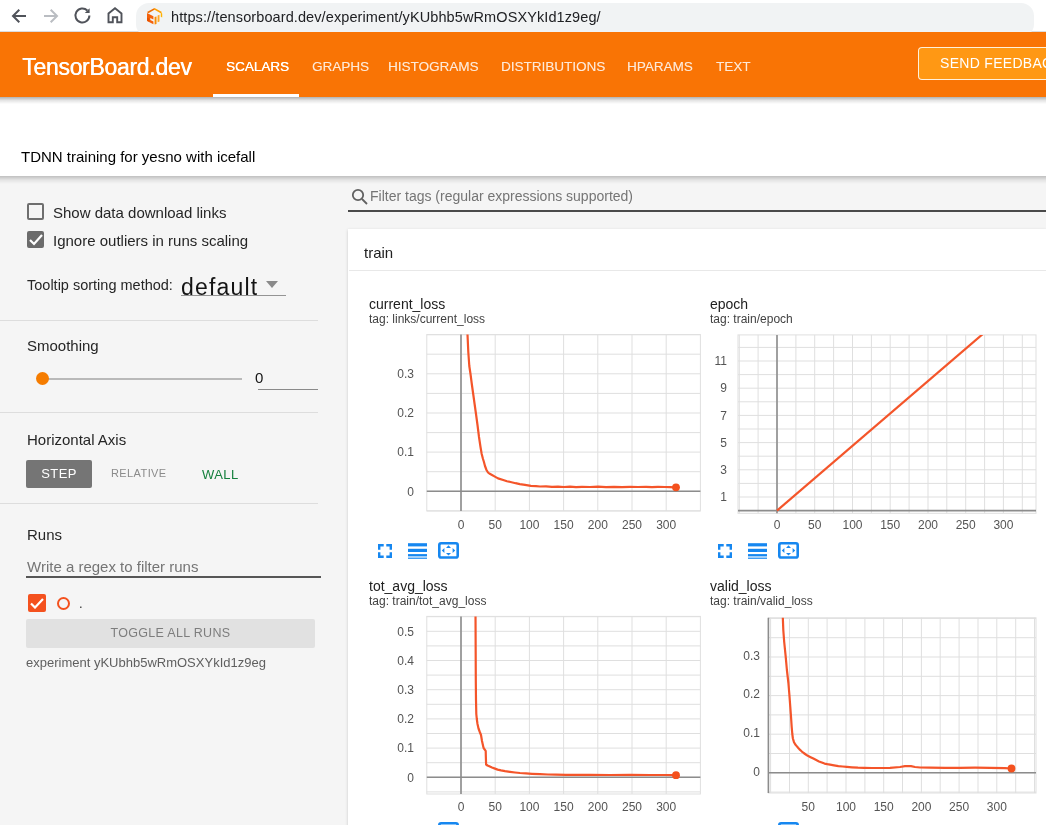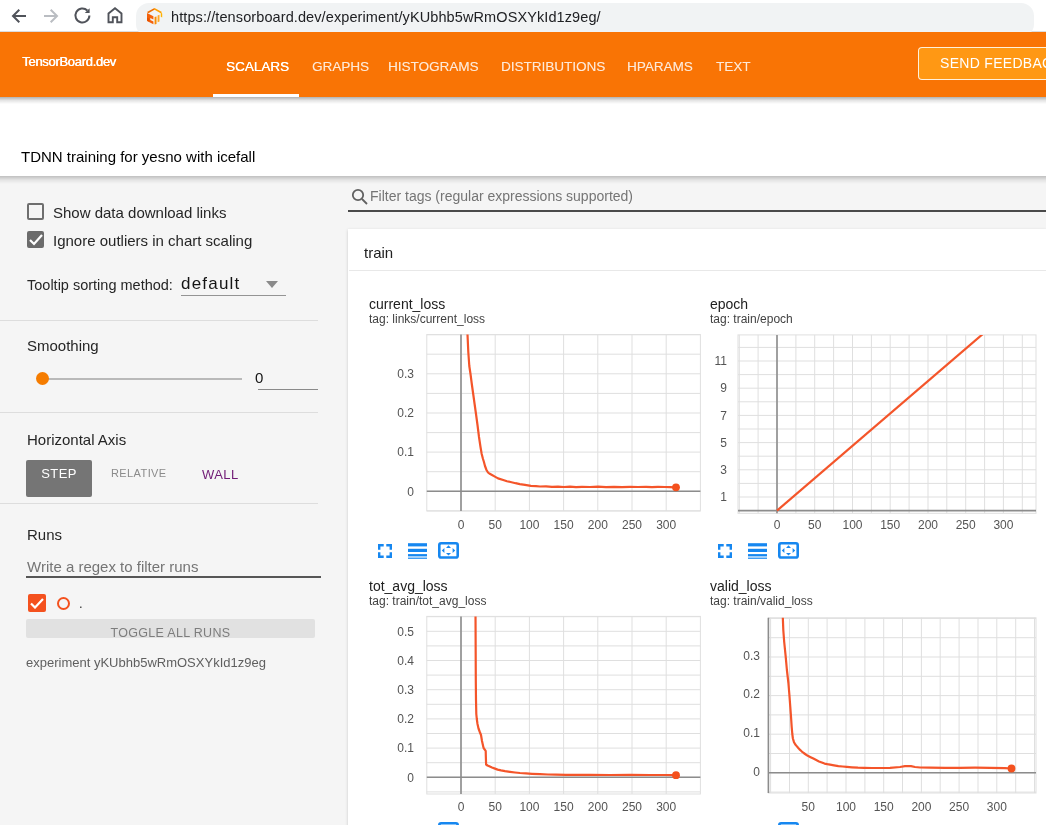--- a/index.html
+++ b/index.html
@@ -6,21 +6,21 @@
   html,body { width:1046px; height:825px; overflow:hidden; font-family:"Liberation Sans", sans-serif; background:#fff; }
   .abs { position:absolute; }
 
   
   #chrome { position:absolute; left:0; top:0; width:1046px; height:32px; background:#fff; border-bottom:1px solid #dcdcdd; }
   #pill { position:absolute; left:136px; top:3px; width:898px; height:34px; border-radius:13px; background:#f1f3f4; }
   #url { position:absolute; left:35px; top:6px; font-size:14.5px; color:#202124; letter-spacing:0.1px; }
 
   
   #hdr { position:absolute; left:0; top:32px; width:1046px; height:65px; background:#f97405; }
-  #hdr .brand { position:absolute; left:22px; top:22px; color:#fff; font-size:13px; font-weight:400; letter-spacing:-0.3px; text-shadow:0.5px 0 0 #fff; }
+  #hdr .brand { position:absolute; left:22px; top:22px; color:#fff; font-size:23px; font-weight:400; letter-spacing:-0.3px; text-shadow:0.5px 0 0 #fff; }
   .nav { position:absolute; top:27px; font-size:13.5px; font-weight:400; letter-spacing:0px; color:rgba(255,255,255,0.72); text-shadow:0.35px 0 0 rgba(255,255,255,0.45); }
   .nav.active { color:#fff; text-shadow:0.35px 0 0 #fff; }
   #scalars-underline { position:absolute; left:213px; top:62px; width:86px; height:3px; background:#fff; }
   #feedback { position:absolute; left:918px; top:15px; width:170px; height:33px; background:#ff9814; border:1px solid rgba(255,255,255,0.85); border-radius:4px; color:#fff; font-size:14px; font-weight:400; letter-spacing:0.3px; line-height:31px; padding-left:21px; }
 
   
   #subbar { position:absolute; left:0; top:97px; width:1046px; height:79px; background:#fff; }
 
   
   #content { position:absolute; left:0; top:176px; width:1046px; height:649px; background:#f5f5f5; }
@@ -84,58 +84,58 @@
 <div id="content"></div>
 <div class="abs" style="left:0;top:97px;width:1046px;height:7px;background:linear-gradient(to bottom, rgba(0,0,0,0.30), rgba(0,0,0,0.10) 50%, rgba(0,0,0,0));z-index:4;"></div>
 <div class="abs" style="left:0;top:176px;width:1046px;height:8px;background:linear-gradient(to bottom, rgba(0,0,0,0.22), rgba(0,0,0,0.07) 50%, rgba(0,0,0,0));z-index:4;"></div>
 
 <div class="cb" style="left:27px;top:203px;"></div>
 <div class="abs sb-label" style="left:53px;top:204px;">Show data download links</div>
 <div class="cb" style="left:27px;top:231px;background:#6b6b6b;border-color:#6b6b6b;"></div>
 <svg class="abs" style="left:29px;top:234px;" width="14" height="12" viewBox="0 0 14 12">
     <path d="M1 6 L5 10 L13 1" fill="none" stroke="#fff" stroke-width="2.2"></path>
   </svg>
-<div class="abs sb-label" style="left:53px;top:232px;">Ignore outliers in chart scaling</div>
+<div class="abs sb-label" style="left:53px;top:232px;">Ignore outliers in runs scaling</div>
 
 <div class="abs" style="left:27px;top:277px;font-size:14.5px;color:#262626;">Tooltip sorting method:</div>
-<div class="abs" style="left:181px;top:274px;font-size:17px;letter-spacing:1.2px;color:#141414;">default</div>
+<div class="abs" style="left:181px;top:274px;font-size:23px;letter-spacing:1.2px;color:#141414;">default</div>
 <div class="abs" style="left:181px;top:295px;width:105px;height:1px;background:#949494;"></div>
 <svg class="abs" style="left:266px;top:281px;" width="12" height="7" viewBox="0 0 12 7">
     <path d="M0 0 H12 L6 7 Z" fill="#8a8a8a"></path>
   </svg>
 
 <div class="divider" style="top:320px;"></div>
 
 <div class="abs sb-label" style="left:27px;top:337px;">Smoothing</div>
 <div class="abs" style="left:42px;top:378px;width:200px;height:2px;background:#b9b9b9;"></div>
 <div class="abs" style="left:36px;top:372px;width:13px;height:13px;border-radius:50%;background:#f57c00;"></div>
 <div class="abs" style="left:255px;top:369px;font-size:15px;color:#141414;">0</div>
 <div class="abs" style="left:258px;top:389px;width:60px;height:1px;background:#8a8a8a;"></div>
 
 <div class="divider" style="top:412px;"></div>
 
 <div class="abs sb-label" style="left:27px;top:431px;">Horizontal Axis</div>
-<div class="abs" style="left:26px;top:460px;width:66px;height:37px;background:#757575;border-radius:2px;color:#fff;text-align:center;line-height:28px;font-size:13px;letter-spacing:0.4px;">STEP</div>
+<div class="abs" style="left:26px;top:460px;width:66px;height:28px;background:#757575;border-radius:2px;color:#fff;text-align:center;line-height:28px;font-size:13px;letter-spacing:0.4px;">STEP</div>
 <div class="abs" style="left:111px;top:467px;font-size:11px;color:#8b8b8b;letter-spacing:0.4px;">RELATIVE</div>
-<div class="abs" style="left:202px;top:467px;font-size:13px;color:#701a75;letter-spacing:0.4px;">WALL</div>
+<div class="abs" style="left:202px;top:467px;font-size:13px;color:#15803d;letter-spacing:0.4px;">WALL</div>
 
 <div class="divider" style="top:503px;"></div>
 
 <div class="abs sb-label" style="left:27px;top:526px;">Runs</div>
 <div class="abs" style="left:27px;top:558px;font-size:15px;color:#757575;">Write a regex to filter runs</div>
 <div class="abs" style="left:26px;top:576px;width:295px;height:1.5px;background:#565656;"></div>
 
 <div class="abs" style="left:28px;top:594px;width:18px;height:18px;background:#f4511e;border-radius:2px;"></div>
 <svg class="abs" style="left:30px;top:598px;" width="14" height="11" viewBox="0 0 14 11">
     <path d="M1 5.5 L5 9.5 L13 1" fill="none" stroke="#fff" stroke-width="2.2"></path>
   </svg>
 <div class="abs" style="left:57px;top:597px;width:13px;height:13px;border:2px solid #f4511e;border-radius:50%;"></div>
 <div class="abs" style="left:79px;top:596px;font-size:13px;color:#333;">.</div>
 
-<div class="abs" style="left:26px;top:619px;width:289px;height:19px;background:#e1e1e1;border-radius:2px;color:#7d7d7d;font-size:12.5px;letter-spacing:0.3px;text-align:center;line-height:29px;">TOGGLE ALL RUNS</div>
+<div class="abs" style="left:26px;top:619px;width:289px;height:29px;background:#e1e1e1;border-radius:2px;color:#7d7d7d;font-size:12.5px;letter-spacing:0.3px;text-align:center;line-height:29px;">TOGGLE ALL RUNS</div>
 <div class="abs" style="left:26px;top:655px;font-size:13px;color:#5f5f5f;">experiment yKUbhb5wRmOSXYkId1z9eg</div>
 
 <svg class="abs" style="left:351px;top:188px;" width="18" height="18" viewBox="0 0 18 18">
   <circle cx="7" cy="7" r="5.2" fill="none" stroke="#616161" stroke-width="1.8"></circle>
   <path d="M11 11 L16 16" stroke="#616161" stroke-width="1.8"></path>
 </svg>
 <div class="abs" style="left:370px;top:188px;font-size:14px;color:#757575;">Filter tags (regular expressions supported)</div>
 <div class="abs" style="left:348px;top:210px;width:698px;height:2px;background:#4a4a4a;"></div>
 
 <div id="main-card"></div>

